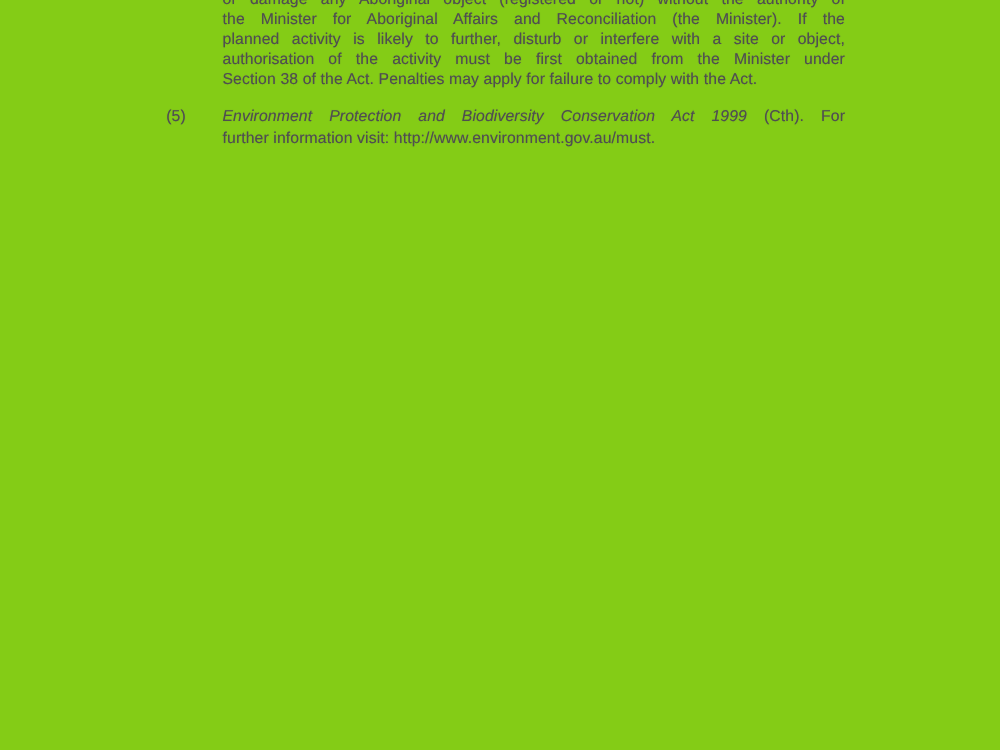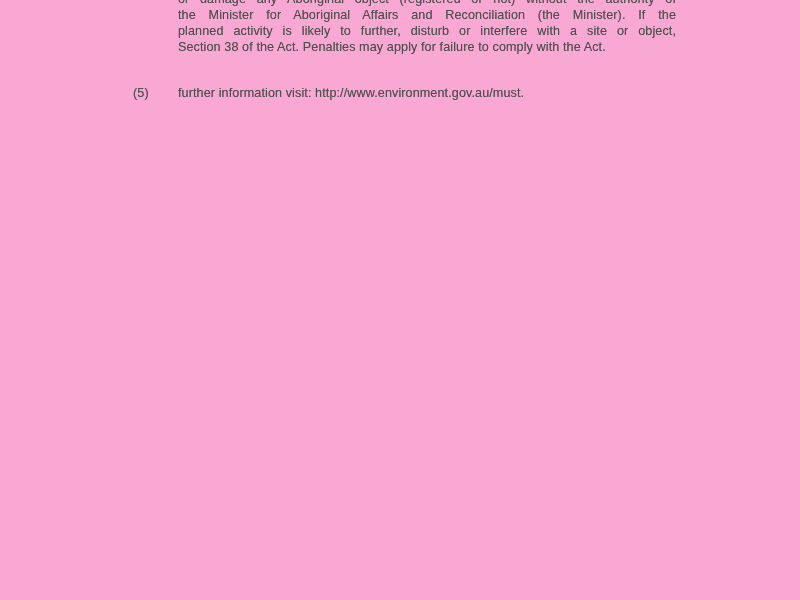--- a/index.html
+++ b/index.html
@@ -9,21 +9,21 @@
     height: 600px;
     overflow: hidden;
     background: #ffffff;
   }
   .page {
     position: absolute;
     left: 0;
     top: 0;
     width: 800px;
     height: 600px;
-    background: #f9a8d4;
+    background: #84cc16;
     font-family: "Liberation Sans", "DejaVu Sans", sans-serif;
     font-size: 12.6px;
     color: #4f4f4f;
     text-shadow: 0 0 0.6px rgba(95, 95, 95, 0.65);
     letter-spacing: 0.1px;
   }
   
   .para-continuation {
     position: absolute;
     left: 178px;
@@ -62,23 +62,25 @@
 </style>
 </head>
 <body>
 
 <div class="page" style="color: rgb(79, 79, 79);">
 
   <div class="para-continuation">
       <div class="line jline"><span>or damage any Aboriginal object (registered or not) without the authority of</span></div>
       <div class="line jline"><span>the Minister for Aboriginal Affairs and Reconciliation (the Minister). If the</span></div>
       <div class="line jline"><span>planned activity is likely to further, disturb or interfere with a site or object,</span></div>
+      <div class="line jline"><span>authorisation of the activity must be first obtained from the Minister under</span></div>
       <div class="line lline"><span>Section 38 of the Act. Penalties may apply for failure to comply with the Act.</span></div>
     </div>
 
   <div class="item5">
     <div class="marker">(5)</div>
     <div class="item-text">
+        <div class="line jline"><span class="italic">Environment Protection and Biodiversity Conservation Act 1999</span><span> (Cth). For</span></div>
         <div class="line lline"><span>further information visit: http://www.environment.gov.au/must.</span></div>
       </div>
   </div>
 
 </div>
 
 </body></html>

